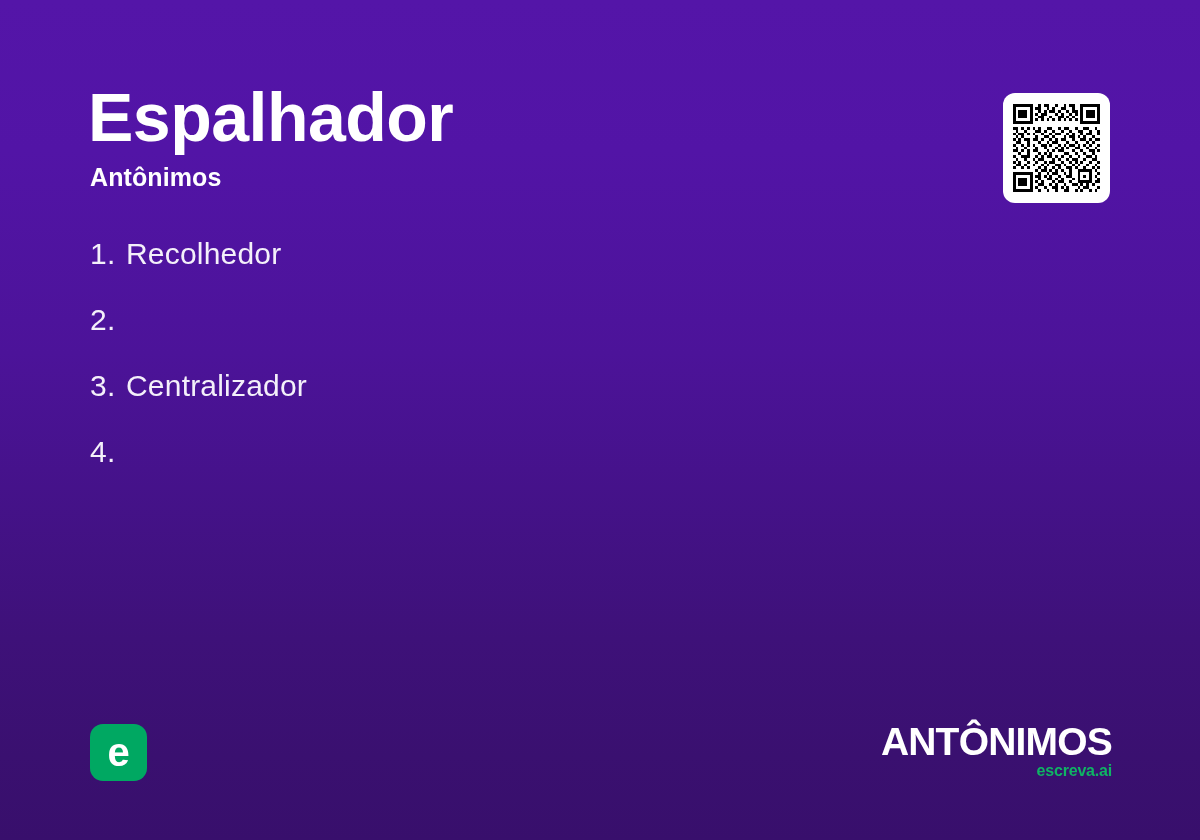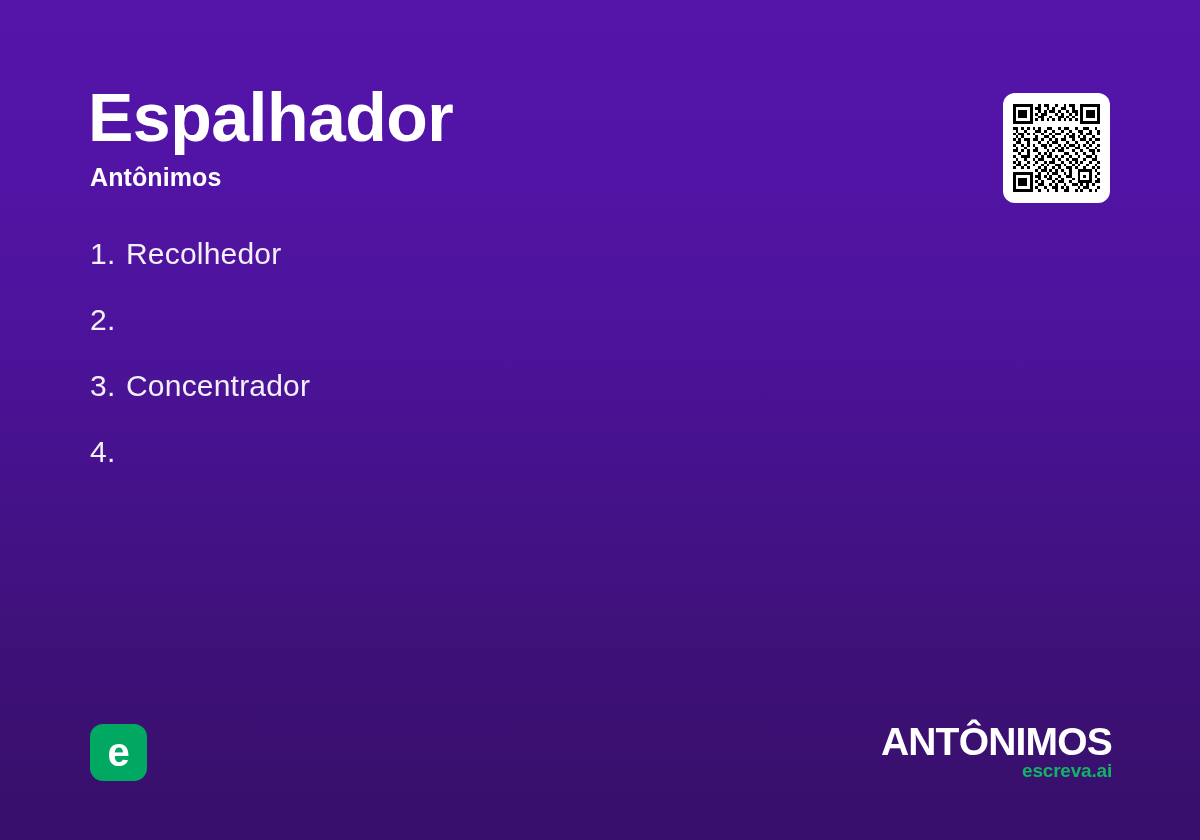--- a/index.html
+++ b/index.html
@@ -132,21 +132,21 @@
   }
   #footer-logo-main {
     font-size: 39px;
     line-height: 40px;
     font-weight: bold;
     color: #FFFFFF;
     letter-spacing: -0.8px;
     white-space: nowrap;
   }
   #footer-logo-sub {
-    font-size: 19px;
+    font-size: 16px;
     line-height: 24px;
     font-weight: bold;
     color: #0FB464;
     letter-spacing: -0.2px;
     margin-top: -3px;
     white-space: nowrap;
   }
 </style>
 </head>
 <body>
@@ -161,21 +161,21 @@
   <ul id="word-list">
     <li class="word-item">
       <span class="word-index">1.</span>
       <span class="word-text">Recolhedor</span>
     </li>
     <li class="word-item">
       <span class="word-index">2.</span>
     </li>
     <li class="word-item">
       <span class="word-index">3.</span>
-      <span class="word-text">Concentrador</span>
+      <span class="word-text">Centralizador</span>
     </li>
     <li class="word-item">
       <span class="word-index">4.</span>
     </li>
   </ul>
 
   <div id="qr-panel">
     <svg id="qr-code" viewBox="0 0 33 33" shape-rendering="crispEdges" xmlns="http://www.w3.org/2000/svg">
       <rect width="33" height="33" fill="#ffffff"></rect>
       <g fill="#000000">

